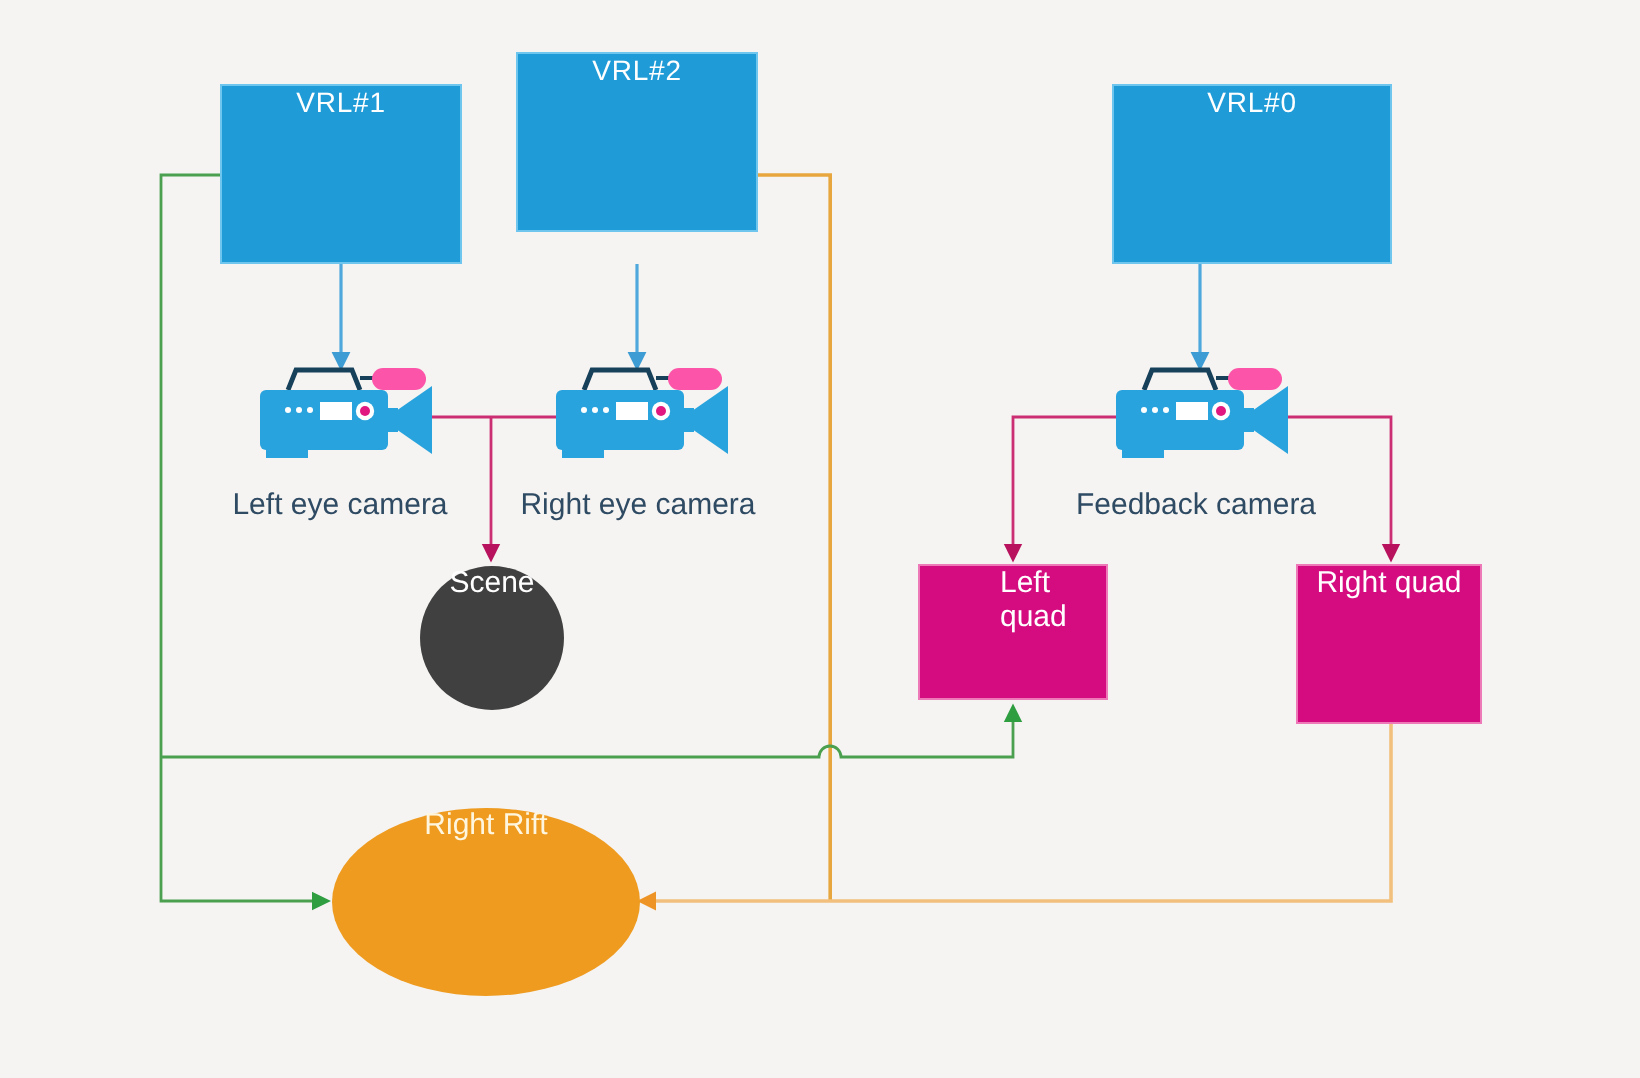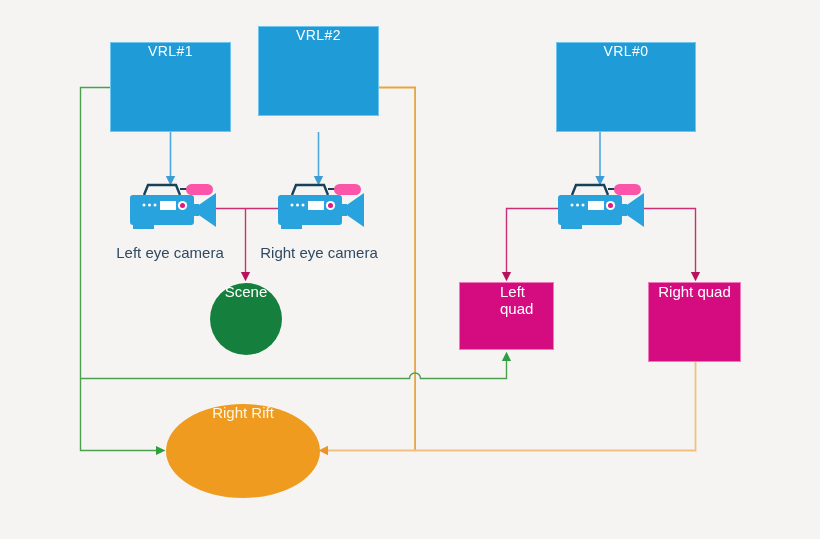--- a/index.html
+++ b/index.html
@@ -25,21 +25,21 @@
     font-size:14px;
     letter-spacing:.4px;
     font-weight:400;
   }
   .quad{
     background:#d50c80;
     border:1px solid #ee79b8;
     font-size:15px;
   }
   .circle{
-    background:#15803d;
+    background:#404040;
     border-radius:50%;
     font-size:15px;
   }
   .ellipse{
     background:#ee9b20;
     border-radius:50%;
     font-size:15px;
     color:#fff6df;
   }
   .camlabel{
@@ -159,20 +159,21 @@
     <circle cx="20" cy="25" r="1.5" fill="#ffffff"></circle>
     <circle cx="25.5" cy="25" r="1.5" fill="#ffffff"></circle>
     <circle cx="31" cy="25" r="1.5" fill="#ffffff"></circle>
     <rect x="36" y="21" width="16" height="9" fill="#ffffff"></rect>
     <circle cx="58.5" cy="25.5" r="4.6" fill="#ffffff"></circle>
     <circle cx="58.5" cy="25.5" r="2.5" fill="#e0187f"></circle>
   </svg>
 
   <div class="camlabel" style="left:170px;top:244px;">Left eye camera</div>
   <div class="camlabel" style="left:319px;top:244px;">Right eye camera</div>
+  <div class="camlabel" style="left:598px;top:244px;">Feedback camera</div>
 
   <div class="node circle" style="left:210px;top:283px;width:72px;height:72px;">
     <span>Scene</span>
   </div>
 
   <div class="node quad" style="left:459px;top:282px;width:95px;height:68px;padding-left:40px;">
     <span>Left quad</span>
   </div>
   <div class="node quad" style="left:648px;top:282px;width:93px;height:80px;">
     <span>Right quad</span>

